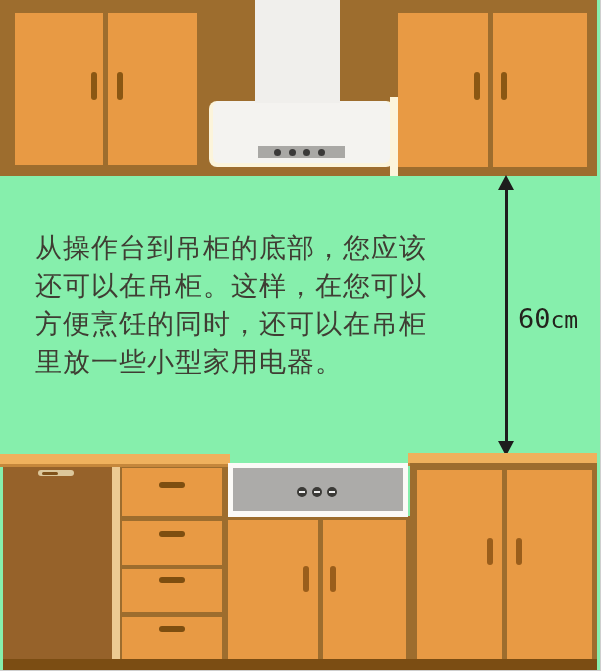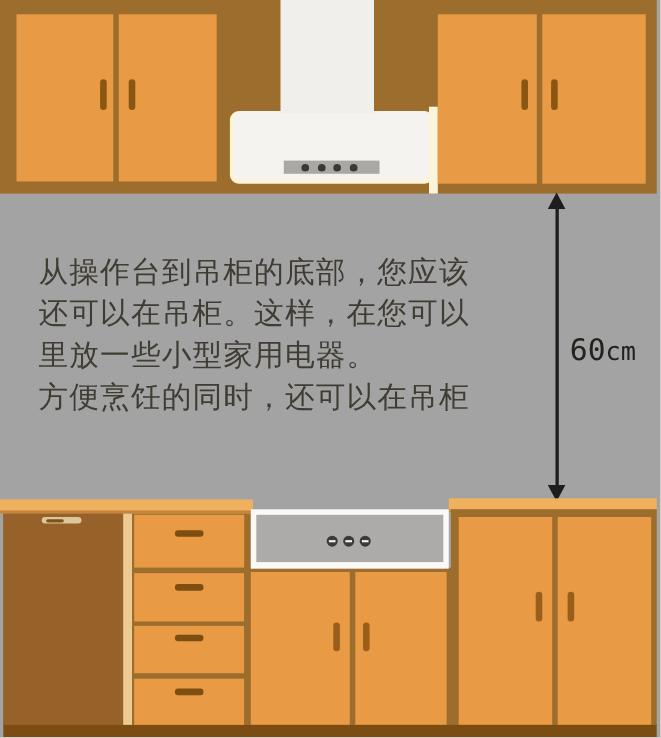--- a/index.html
+++ b/index.html
@@ -1,18 +1,18 @@
 <!DOCTYPE html>
 <html><head>
 <meta charset="utf-8">
 <style>
   html,body{margin:0;padding:0;background:#ffffff;}
   #stage{
     position:relative;width:601px;height:671px;overflow:hidden;
-    background:#a3a3a3;
+    background:#86efac;
     box-shadow:inset -1px 0 0 #cfcfcf, inset 0 -1px 0 #cfcfcf;
     font-family:"DejaVu Sans", sans-serif;
   }
   .abs{position:absolute;}
   
   .top-frame{left:0;top:0;width:597px;height:176px;background:#9d6d2e;}
   .door{background:#e89a44;}
   .handle-v{background:#8a5713;width:6px;border-radius:3px;}
   .notch{background:#fcf4da;}
   
@@ -68,22 +68,22 @@
   <div class="abs hood-strip">
     <div class="hood-dot" style="left:15.5px;"></div>
     <div class="hood-dot" style="left:30.5px;"></div>
     <div class="hood-dot" style="left:44.5px;"></div>
     <div class="hood-dot" style="left:59.5px;"></div>
   </div>
 
   <div class="abs caption">
     <div>从操作台到吊柜的底部，您应该</div>
     <div>还可以在吊柜。这样，在您可以</div>
+    <div>方便烹饪的同时，还可以在吊柜</div>
     <div>里放一些小型家用电器。</div>
-    <div>方便烹饪的同时，还可以在吊柜</div>
   </div>
 
   <div class="abs arrow-head-up"></div>
   <div class="abs arrow-line"></div>
   <div class="abs arrow-head-down"></div>
   <div class="abs measure-label"><span class="val">60</span><span class="unit">cm</span></div>
 
   <div class="abs countertop" style="left:0;top:454px;width:230px;height:10px;"></div>
   <div class="abs countertop" style="left:408px;top:453px;width:189px;height:10px;"></div>
 

